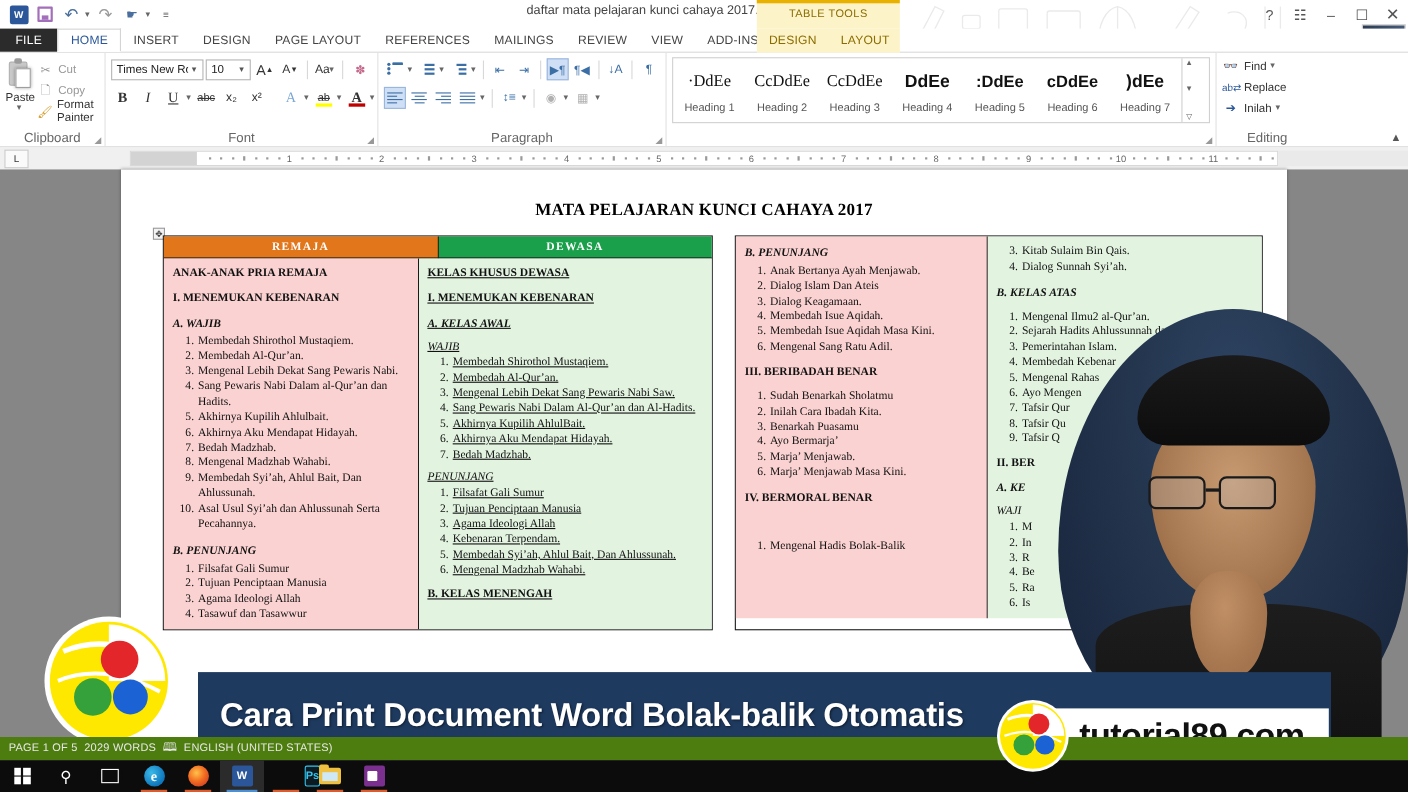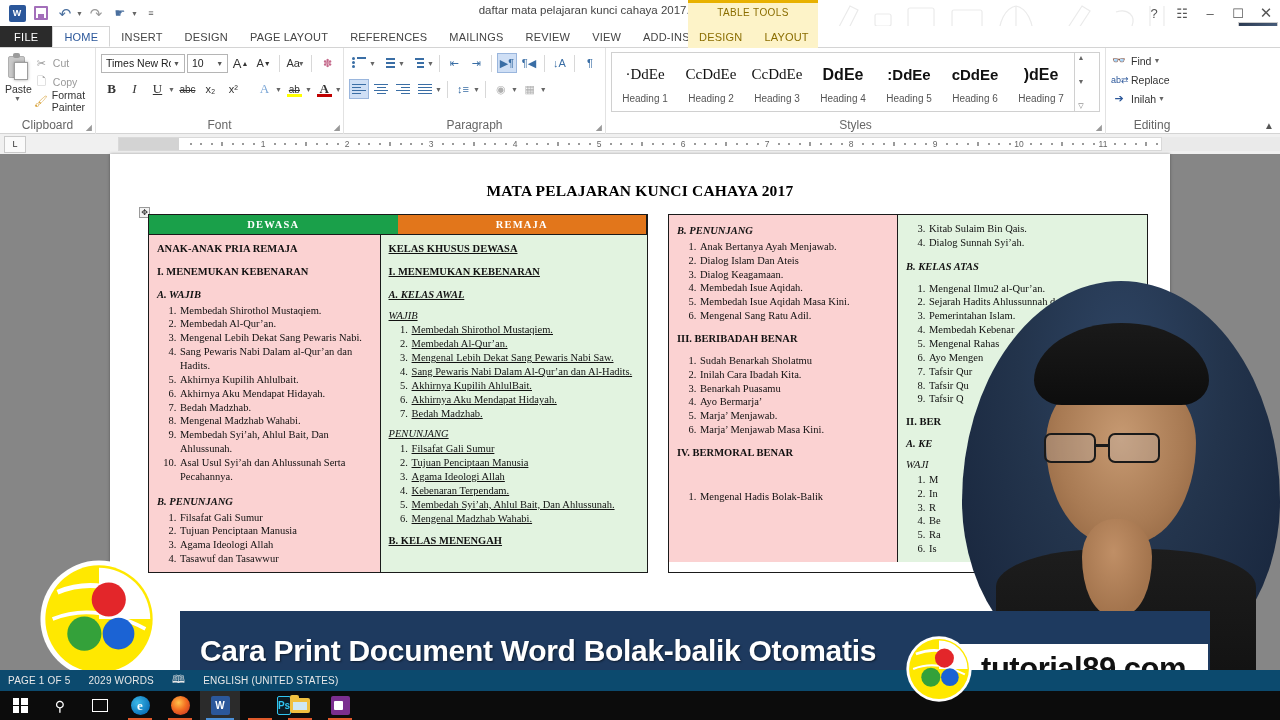--- a/index.html
+++ b/index.html
@@ -263,22 +263,22 @@
   .hd2 { font-weight: bold; margin: 9px 0 8px 0; }
   .sub { font-style: italic; font-weight: bold; margin: 2px 0 2px 0; }
   .sub-plain { font-style: italic; margin: 7px 0 1px 0; }
   ol.lst { list-style: decimal; padding-left: 22px; margin: 0 0 0 0; }
   ol.lst li { margin: 0; padding-left: 1px; }
   .gap { height: 9px; }
 
   
   .statusbar {
     position: absolute; top: 670px; left: 0; width: 1280px; height: 21px;
-    background: #0c4a6e; color: #e8e8e8; font-size: 10px;
-    display: flex; align-items: center; gap: 18px; padding-left: 8px;
+    background: #4d7c0f; color: #e8e8e8; font-size: 10px;
+    display: flex; align-items: center; gap: 6px; padding-left: 8px;
   }
   .sb-item { white-space: nowrap; letter-spacing: .2px; }
   .sb-ico { font-size: 11px; }
 
   
   .taskbar {
     position: absolute; top: 691px; left: 0; width: 1280px; height: 29px;
     background: #0c0c0c; display: flex; align-items: center; gap: 0;
   }
   .tb-item {
@@ -689,21 +689,20 @@
         <div class="style-item">
           <div class="style-preview sans">)dEe</div>
           <div class="style-name">Heading 7</div>
         </div>
         <div class="style-scroll">
           <span>▲</span>
           <span>▼</span>
           <span>▽</span>
         </div>
       </div>
-      <div class="rgroup-label">Styles</div>
       <div class="rgroup-launcher">◢</div>
     </div>
 
     <div class="rgroup editgrp" style="border-right:none">
       <div class="erow">
         <span class="ei">👓</span>
         <span>Find</span>
         <span class="tiny-caret">▼</span>
       </div>
       <div class="erow">
@@ -825,22 +824,22 @@
 
   <div class="docarea">
     <div class="page">
       <div class="page-title">MATA PELAJARAN KUNCI CAHAYA 2017</div>
       <div class="move-handle">✥</div>
 
       <div class="tables">
 
         <div class="tbl tbl-a">
           <div class="thead-row">
+            <div class="th remaja">REMAJA</div>
             <div class="th dewasa">DEWASA</div>
-            <div class="th remaja">REMAJA</div>
           </div>
           <div class="cols">
 
             <div class="col pink c1">
               <div class="hd">ANAK-ANAK PRIA REMAJA</div>
               <div class="hd">I. MENEMUKAN KEBENARAN</div>
               <div class="sub">A. WAJIB</div>
               <ol class="lst">
                 <li>Membedah Shirothol Mustaqiem.</li>
                 <li>Membedah Al-Qur’an.</li>

